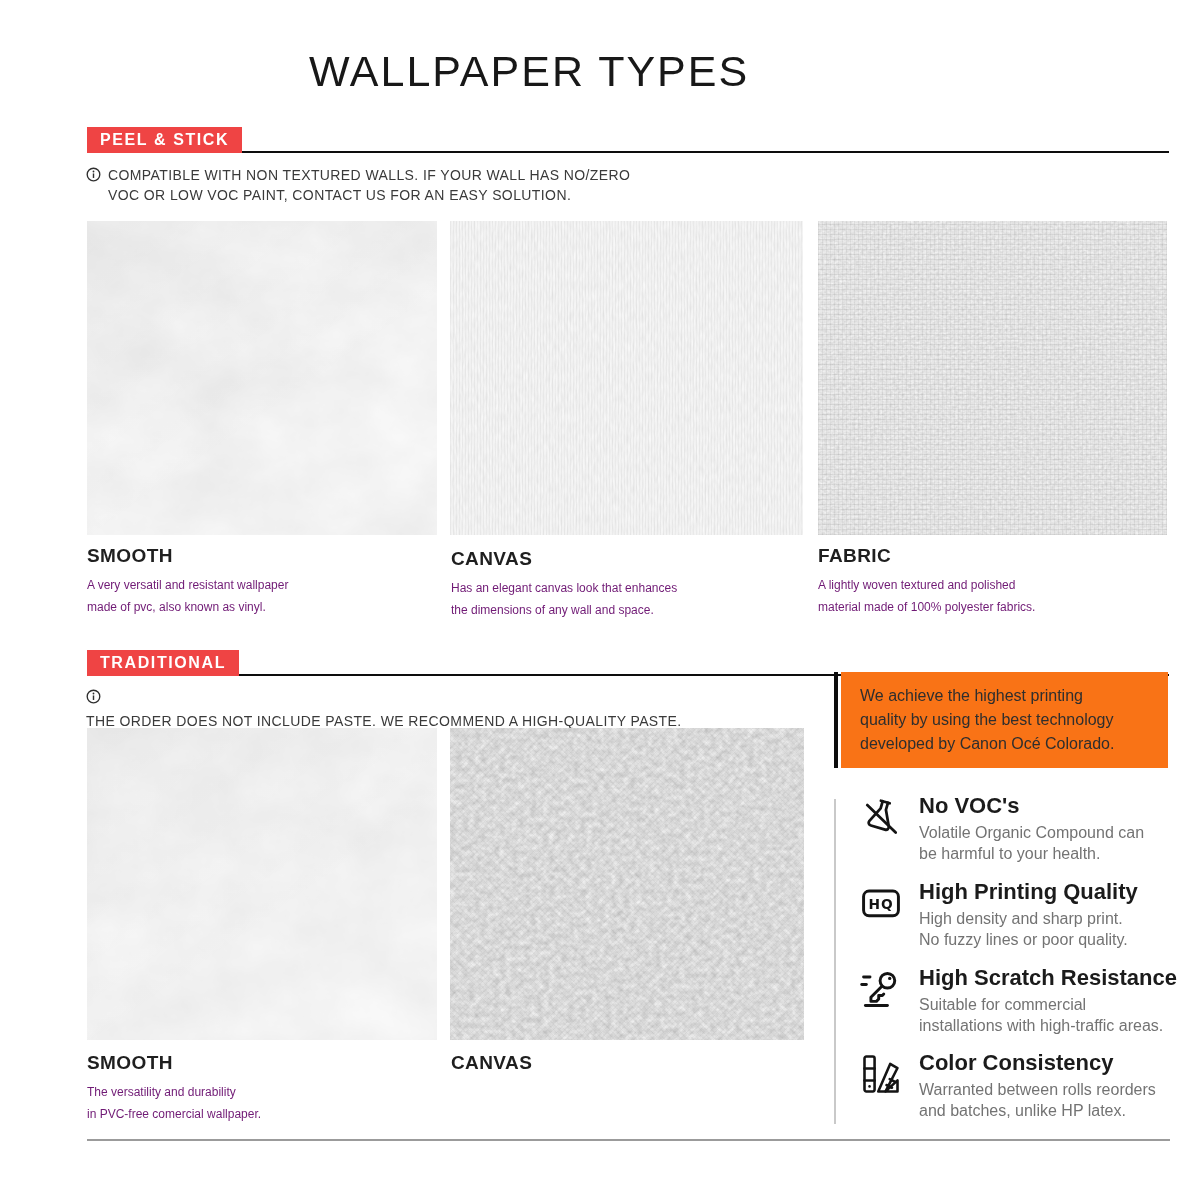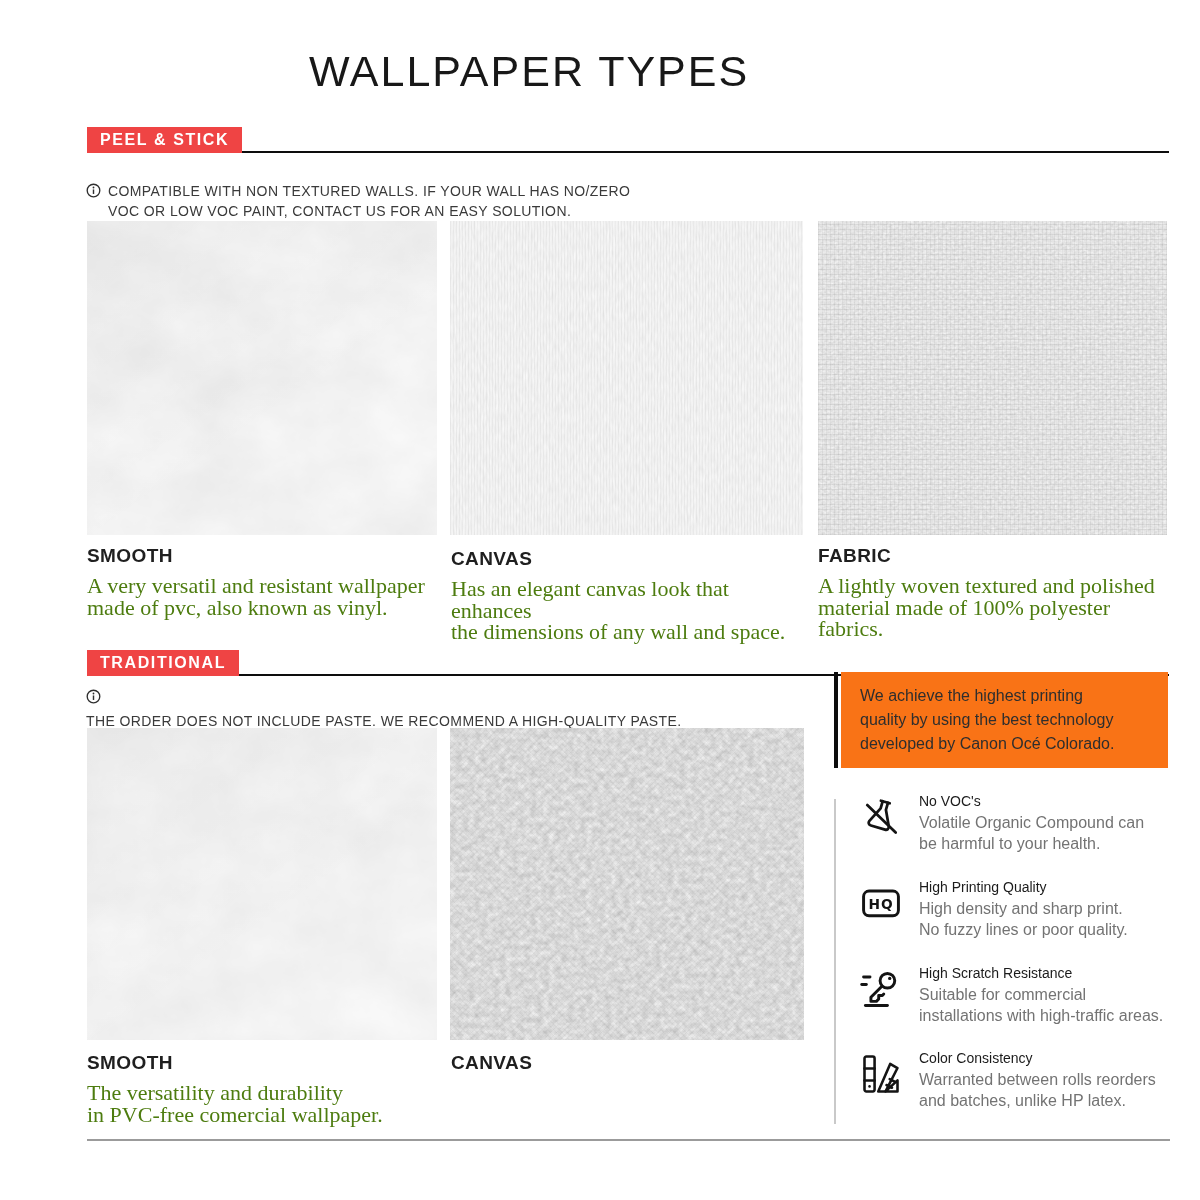--- a/index.html
+++ b/index.html
@@ -8,21 +8,21 @@
   .title{position:absolute;top:46px;left:0;width:1000px;text-align:center;
          font-size:43px;line-height:50px;letter-spacing:2px;font-weight:400;color:#181818;}
   .sec-label{position:absolute;background:#ef4444;color:#ffffff;font-size:16px;line-height:26px;
              font-weight:700;letter-spacing:1.6px;padding:0 13px;}
   #lab1{left:58px;top:127px;} #lab2{left:58px;top:650px;}
   .rule{position:absolute;left:58px;width:1082px;height:2px;background:#0d0d0d;}
   #rule1{top:151px;} #rule2{top:674px;}
   .bottom-rule{position:absolute;left:58px;top:1139px;width:1083px;height:2px;background:#9b9b9b;}
   .note{position:absolute;display:flex;gap:7px;font-size:14px;line-height:20px;
         letter-spacing:.4px;color:#3a3a3a;}
-  #note1{left:57px;top:181px;} #note2{left:57px;top:687px;flex-direction:column;}
+  #note1{left:57px;top:165px;} #note2{left:57px;top:687px;flex-direction:column;}
   .note .i-ic{width:15px;height:15px;flex:0 0 auto;margin-top:2px;}
   .l{display:block;}
   .sw{position:absolute;background:#f6f6f6;overflow:hidden;}
   .sw svg{position:absolute;left:0;top:0;width:100%;height:100%;display:block;}
   #sw1{left:58px;top:221px;width:350px;height:314px;}
   #sw2{left:421px;top:221px;width:353px;height:314px;}
   #sw3{left:789px;top:221px;width:349px;height:314px;}
   #sw4{left:58px;top:728px;width:350px;height:312px;}
   #sw5{left:421px;top:728px;width:354px;height:312px;}
   .shade{position:absolute;inset:0;background:linear-gradient(145deg,rgba(0,0,0,.035),rgba(255,255,255,0) 60%);}
@@ -31,30 +31,30 @@
       repeating-linear-gradient(0deg,rgba(110,110,110,.12) 0 1px,transparent 1px 5px),
       repeating-linear-gradient(90deg,rgba(110,110,110,.09) 0 1px,transparent 1px 4px);}
   .ov-hatch{position:absolute;inset:0;background:
       repeating-linear-gradient(45deg,rgba(120,120,120,.06) 0 1px,transparent 1px 4px),
       repeating-linear-gradient(-45deg,rgba(120,120,120,.06) 0 1px,transparent 1px 4px);}
   .cap{position:absolute;}
   #cap1{left:58px;top:545px;width:360px;} #cap2{left:422px;top:548px;width:360px;}
   #cap3{left:789px;top:545px;width:355px;}
   #cap4{left:58px;top:1052px;width:360px;} #cap5{left:422px;top:1052px;width:360px;}
   .cap h3{margin:0 0 8px 0;font-size:19px;font-weight:700;letter-spacing:.4px;color:#1f1f1f;}
-  .cap p{margin:0;font-size:22px;line-height:21.5px;color:#4d7c0f;font-family:Liberation Serif, serif;}
+  .cap p{margin:0;font-size:12px;line-height:21.5px;color:#701a75;}
   .quote-bar{position:absolute;left:805px;top:672px;width:4px;height:96px;background:#0d0d0d;}
   .quote{position:absolute;left:812px;top:672px;width:327px;height:96px;background:#f97316;}
   .quote .inner{padding:12px 10px 0 19px;font-size:16px;line-height:24px;color:#2e2e2e;}
   .vline{position:absolute;left:805px;top:799px;width:2px;height:325px;background:#c9c9c9;}
   .feat{position:absolute;left:830px;width:322px;display:flex;gap:16px;}
   #feat1{top:793px;} #feat2{top:879px;} #feat3{top:965px;} #feat4{top:1050px;}
   .ficon{width:44px;height:44px;flex:0 0 auto;margin-top:2px;}
   .ficon svg{width:100%;height:100%;display:block;}
-  .feat h4{margin:0 0 3px 0;font-size:14px;font-weight:400;color:#1b1b1b;}
+  .feat h4{margin:0 0 3px 0;font-size:22px;font-weight:700;color:#1b1b1b;}
   .feat p{margin:0;font-size:16px;line-height:21px;color:#737373;}
 </style>
 </head>
 <body>
 
 <div class="canvas">
 
   <div class="title">WALLPAPER TYPES</div>
 
   <div class="rule" id="rule1"></div>

